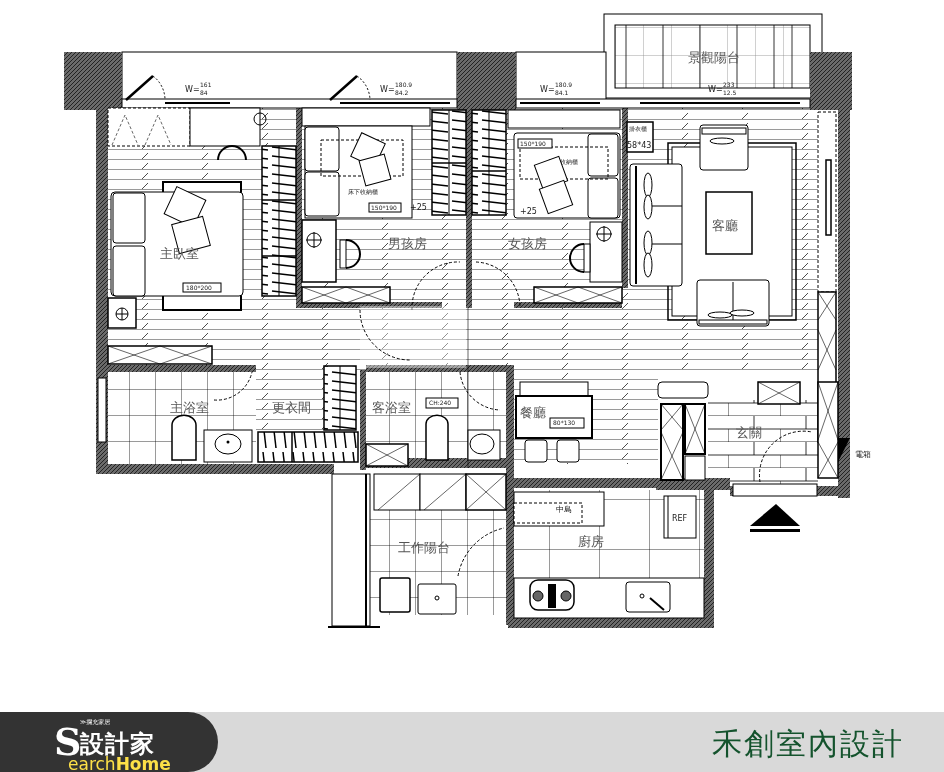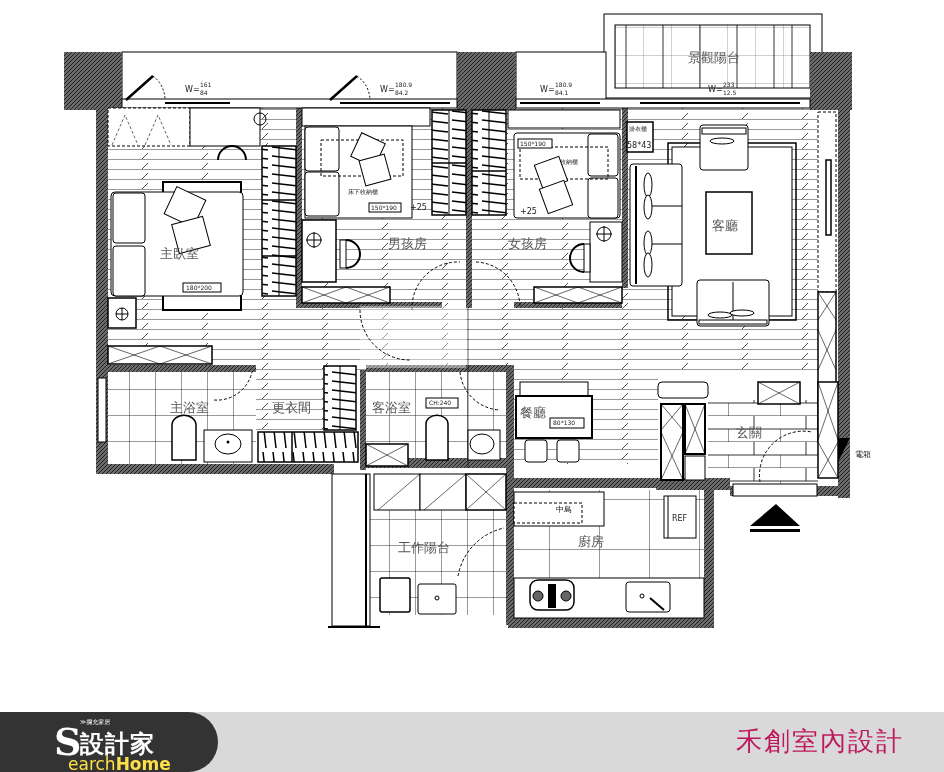--- a/index.html
+++ b/index.html
@@ -8,21 +8,21 @@
   .lbl { font-family:"DejaVu Sans", sans-serif; font-size:13px; fill:#555; }
   .lbl-sm { font-family:"DejaVu Sans", sans-serif; font-size:8px; fill:#222; }
   .lbl-xs { font-family:"DejaVu Sans", sans-serif; font-size:6px; fill:#222; }
   .footer { position:absolute; left:0; top:712px; width:944px; height:60px; background:#d9d9d9; }
   .footer-left { position:absolute; left:0; top:0; width:218px; height:60px; background:#333333; border-radius:0 30px 30px 0; }
   .logo-s { position:absolute; left:54px; top:6px; color:#fff; font-family:"DejaVu Serif", serif; font-size:38px; font-weight:bold; line-height:48px; }
   .logo-main { position:absolute; left:80px; top:16px; color:#fff; font-family:"DejaVu Sans", sans-serif; font-size:24px; font-weight:bold; letter-spacing:1px; }
   .logo-tag { position:absolute; left:80px; top:6px; color:#fff; font-size:6px; }
   .logo-en { position:absolute; left:68px; top:42px; color:#fde047; font-size:17px; }
   .logo-en b { font-weight:bold; }
-  .firm { position:absolute; right:40px; top:12px; color:#be185d; font-family:"DejaVu Sans", sans-serif; font-size:26px; letter-spacing:2px; }
+  .firm { position:absolute; right:40px; top:12px; color:#14532d; font-family:"DejaVu Sans", sans-serif; font-size:30px; letter-spacing:2px; }
 </style>
 </head>
 <body>
 
 <svg id="plan" viewBox="0 0 944 705" xmlns="http://www.w3.org/2000/svg">
   <defs>
     <pattern id="hatch" width="4" height="4" patternUnits="userSpaceOnUse">
       <rect width="4" height="4" fill="#6a6a6a"></rect>
       <path d="M0,4 L4,0" stroke="#222" stroke-width="1"></path>
       <path d="M-1,1 L1,-1 M3,5 L5,3" stroke="#222" stroke-width="1"></path>

